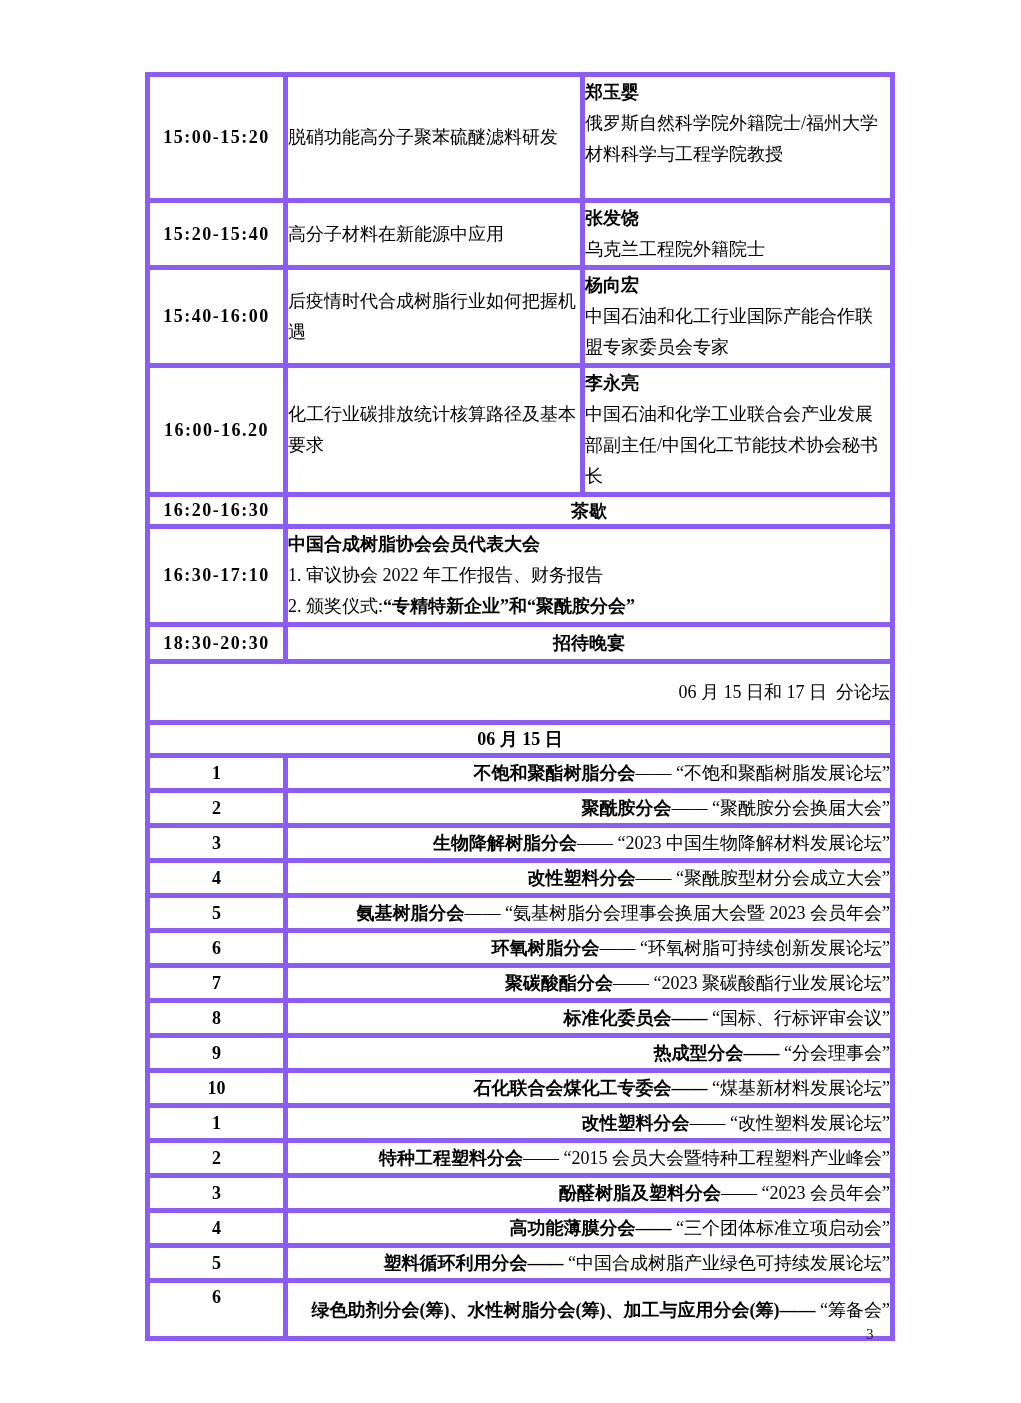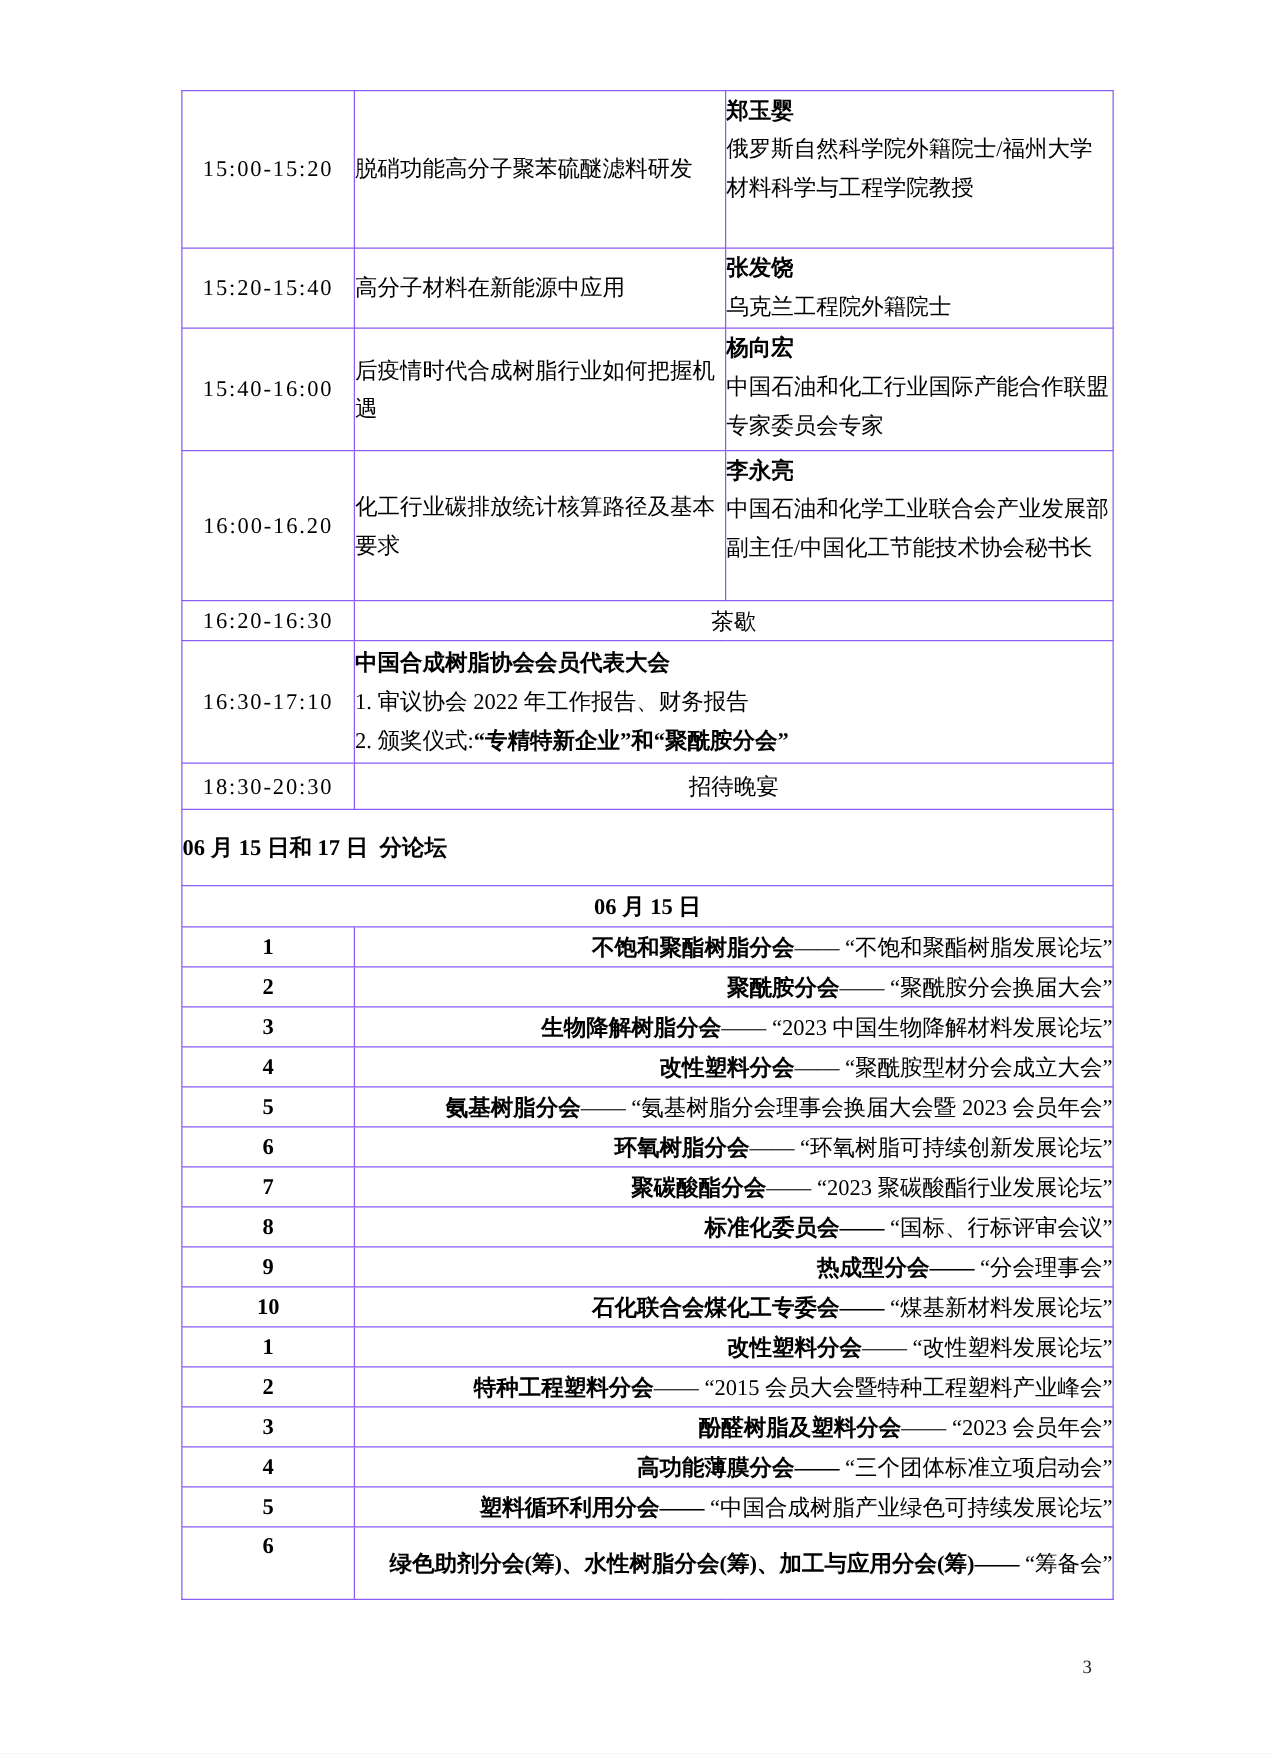--- a/index.html
+++ b/index.html
@@ -12,60 +12,60 @@
     color:#000;
     overflow:hidden;
   }
   table.agenda{
     position:absolute;left:145px;top:72px;
     width:745px;
     border-collapse:collapse;
     table-layout:fixed;
   }
   table.agenda td{
-    border:1px solid #8b5cf6;
+    border:5px solid #8b5cf6;
     padding:0;
     font-size:18px;
     color:#000;
     overflow:hidden;
   }
   td.time{
     text-align:center;
     vertical-align:middle;
-    font-weight:normal;
+    font-weight:bold;
     font-size:19px;
     letter-spacing:1.5px;
     font-family:"Liberation Serif","DejaVu Serif",serif;
   }
   td.session{
     padding:2px 6px 2px 11px;
     line-height:31px;
     vertical-align:middle;
   }
   td.speaker{
     vertical-align:top;
     padding:4px 14px 2px 9px;
     line-height:31px;
   }
   .speaker-name{font-weight:bold;}
   td.merged-center{
     text-align:center;
     vertical-align:middle;
-    font-weight:normal;
+    font-weight:bold;
   }
   td.assembly{
     padding:2px 6px 2px 11px;
     line-height:31px;
     vertical-align:middle;
   }
   .bold-line{font-weight:bold;}
   td.big-header{
-    text-align:left;
-    vertical-align:middle;
-    font-weight:bold;
+    text-align:right;
+    vertical-align:middle;
+    font-weight:normal;
     font-size:22px;
     white-space:pre-wrap;
   }
   td.day-header{
     text-align:center;
     vertical-align:middle;
     font-weight:bold;
     font-size:19px;
   }
   td.num{

